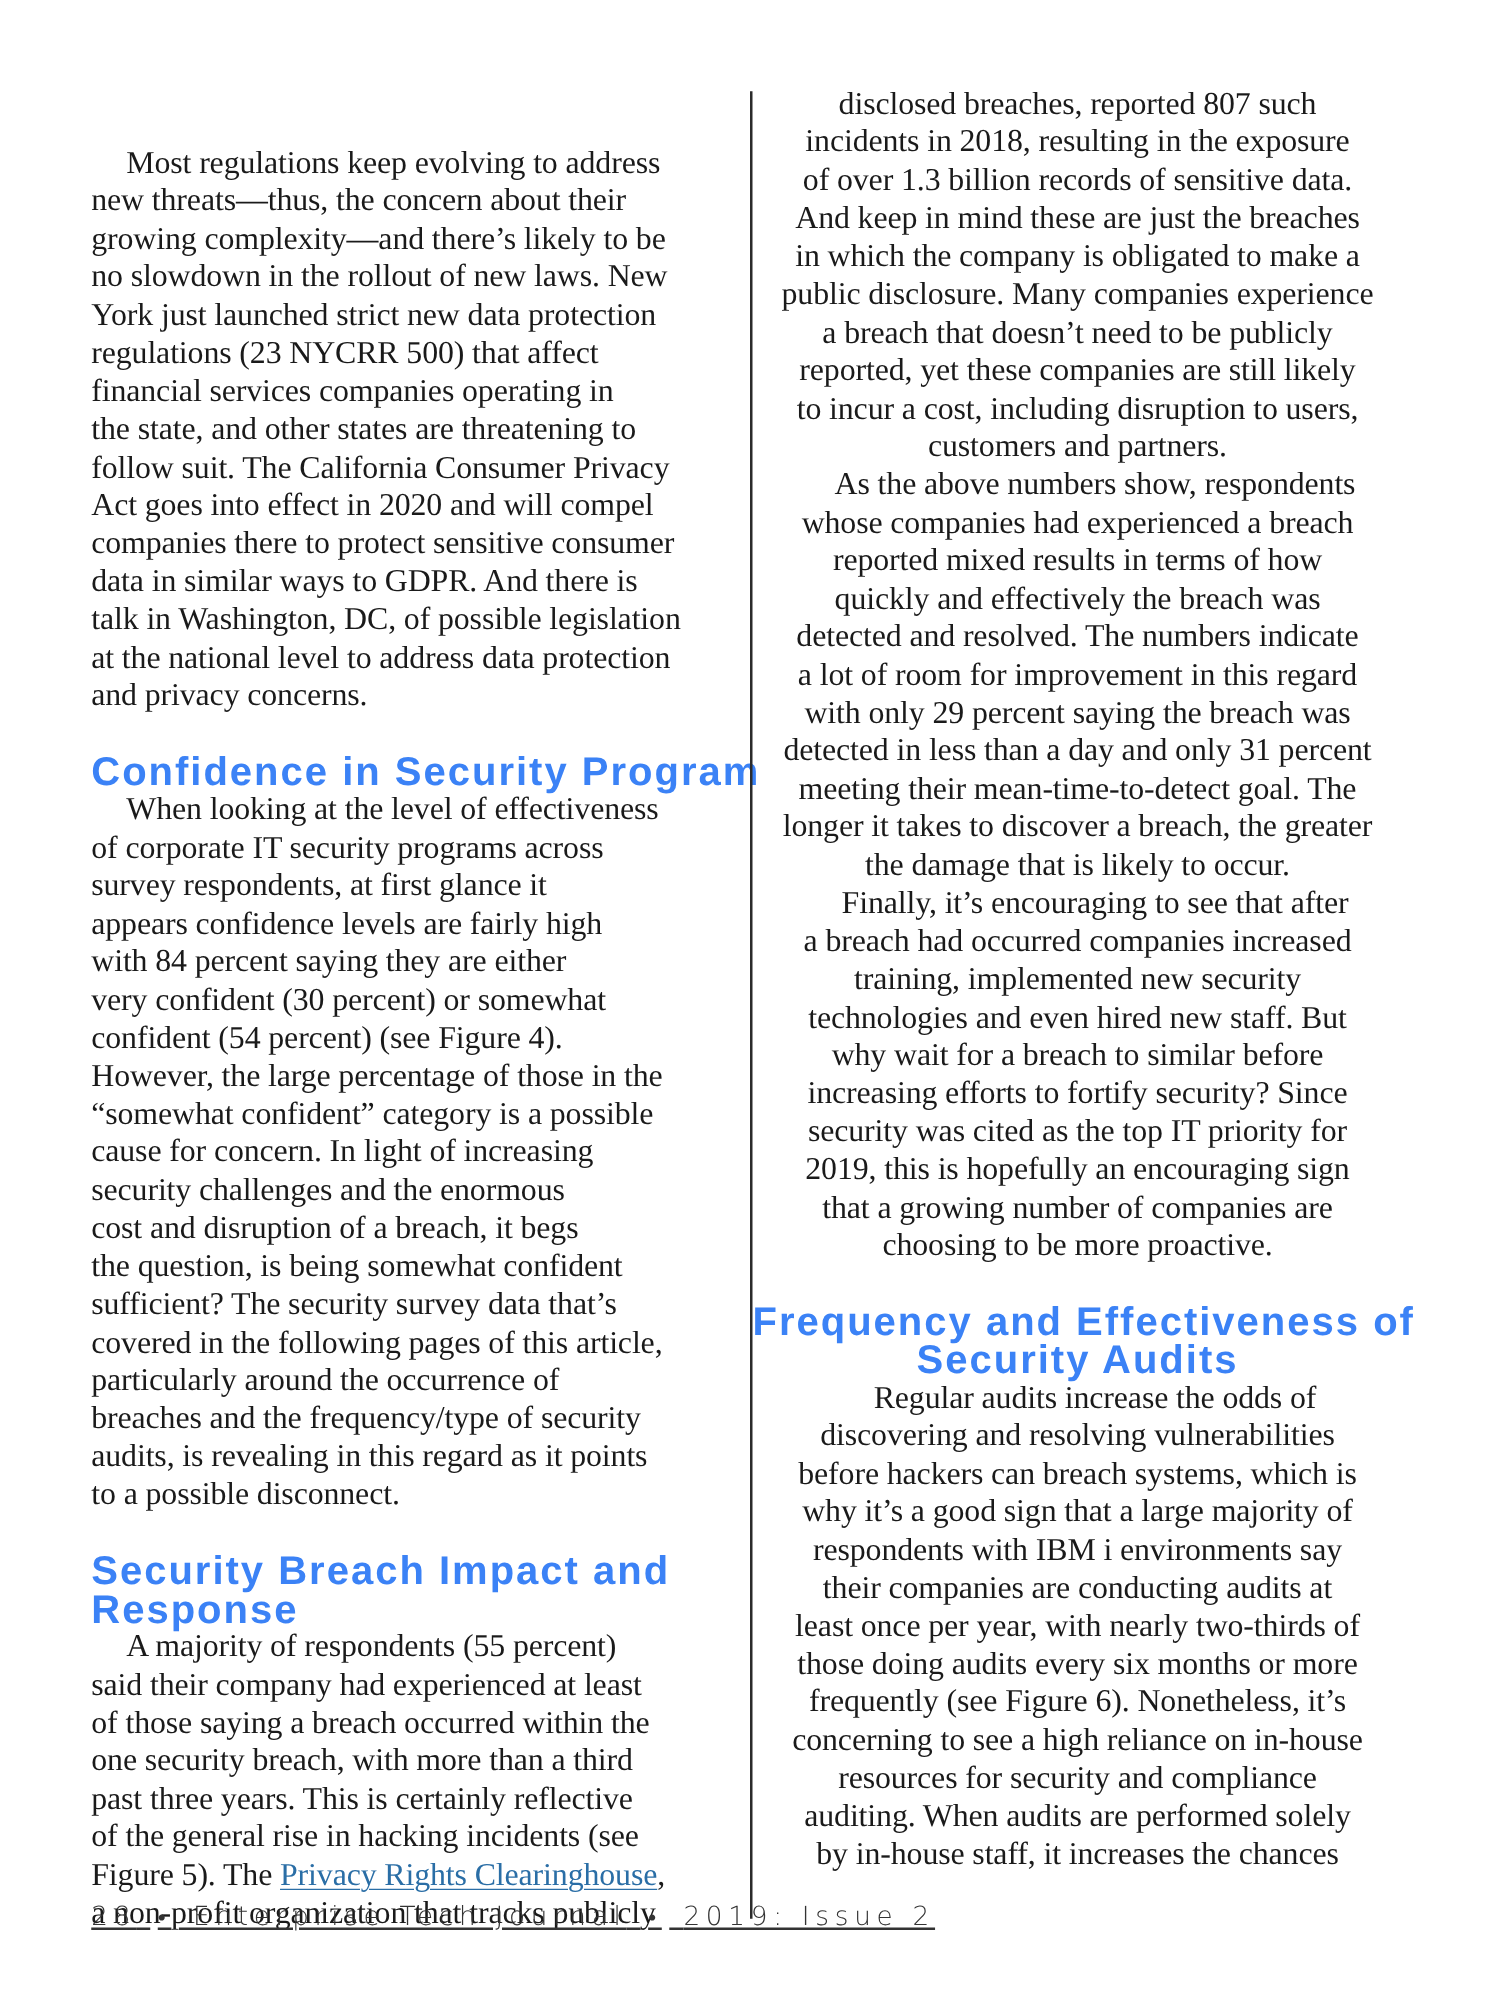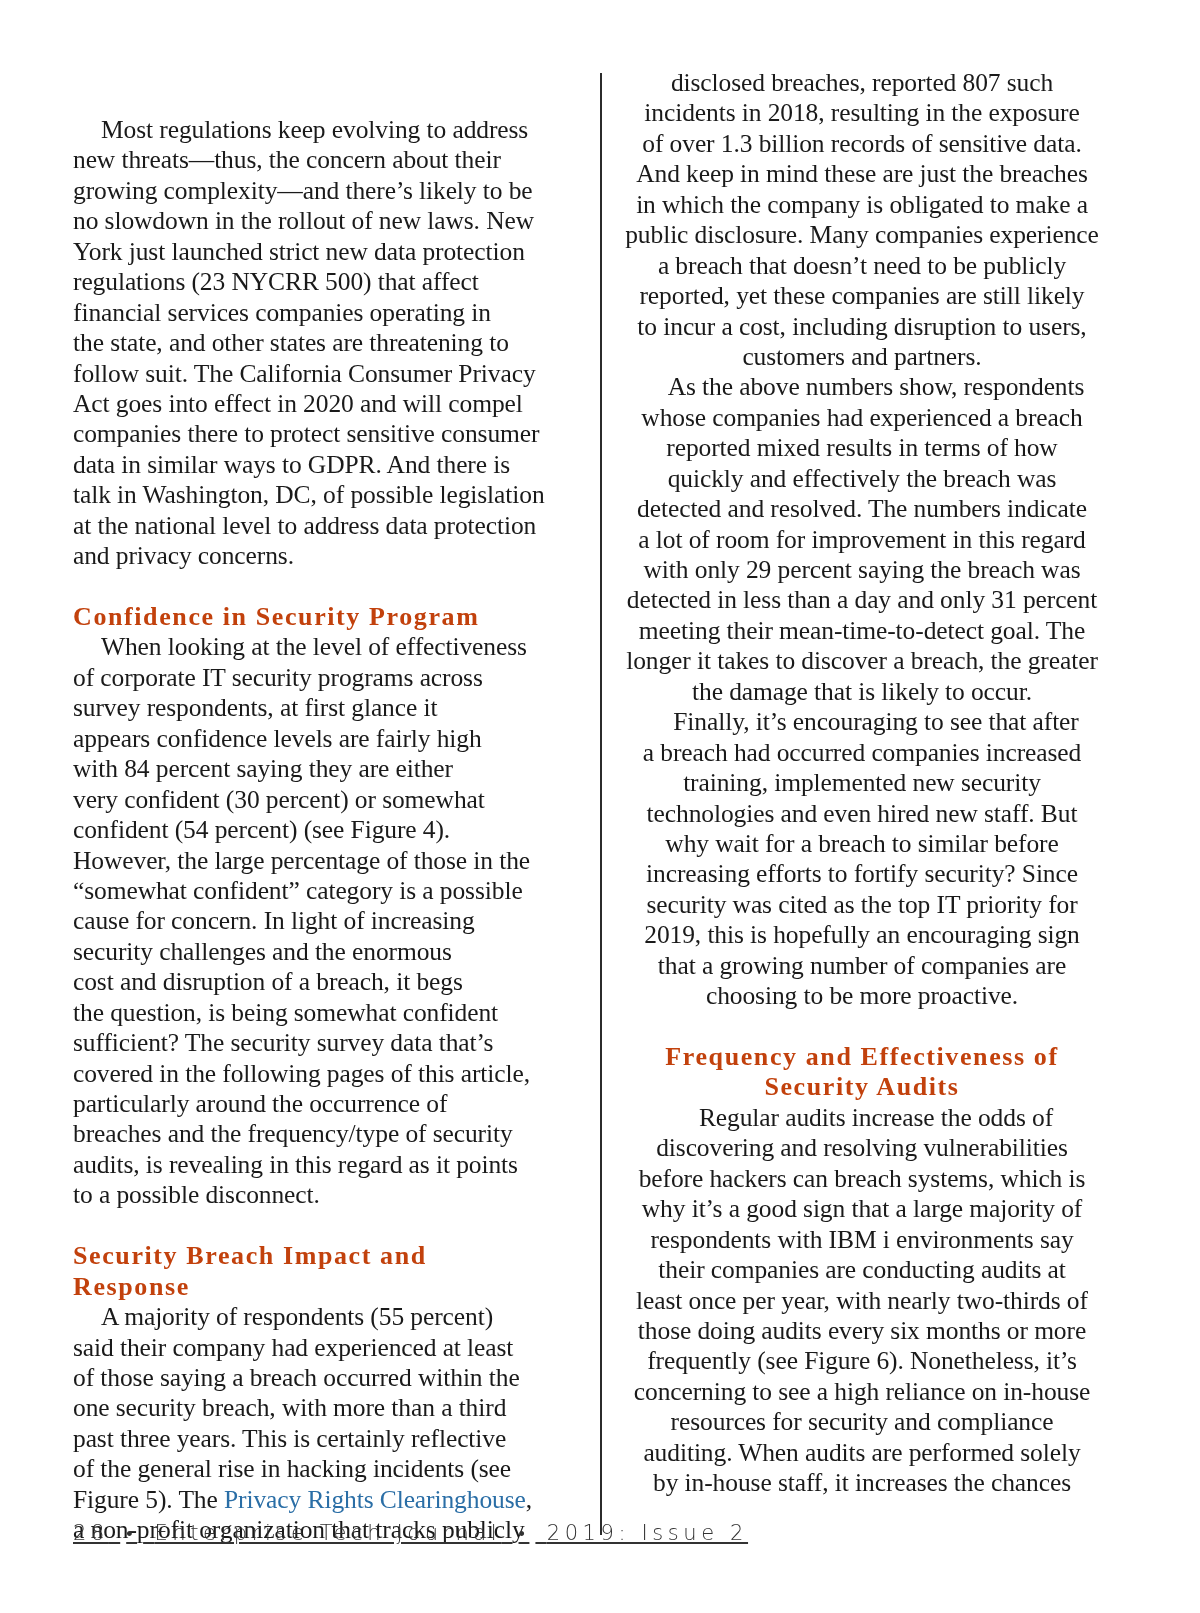--- a/index.html
+++ b/index.html
@@ -12,30 +12,30 @@
       font-size: 25.5px;
       line-height: 30.45px;
       height: 30.45px;
       white-space: nowrap;
       color: #1a1a1a;
       letter-spacing: -0.1px;
     }
     .indent { padding-left: 28px; }
     .gap { height: 30.45px; }
     .heading {
-      font-family: Liberation Serif, serif;
+      font-family: Liberation Sans, sans-serif;
       font-weight: bold;
-      font-size: 26px;
+      font-size: 32px;
       line-height: 30.45px;
       height: 30.45px;
       letter-spacing: 1.6px;
       white-space: nowrap;
-      color: #c2410c;
+      color: #3b82f6;
     }
-    .link { color: #2a6ea6; text-decoration-thickness: 1px; text-underline-offset: 3px; text-align: right; }
+    .link { color: #2a6ea6; text-decoration: underline; text-decoration-thickness: 1px; text-underline-offset: 3px; text-align: right; }
     .divider { position: absolute; left: 600px; top: 73px; width: 2px; height: 1462px; background: #2b2b2b; }
     .footer {
       position: absolute; left: 73px; top: 1521px;
       font-family: "DejaVu Sans", "Liberation Sans", sans-serif;
       font-size: 21px; letter-spacing: 4.6px; color: #333333; white-space: nowrap;
       font-weight: 300;
       text-decoration: underline;
     }
     .footer .bullet { font-size: 18px; margin: 0 6px; }
   </style>

